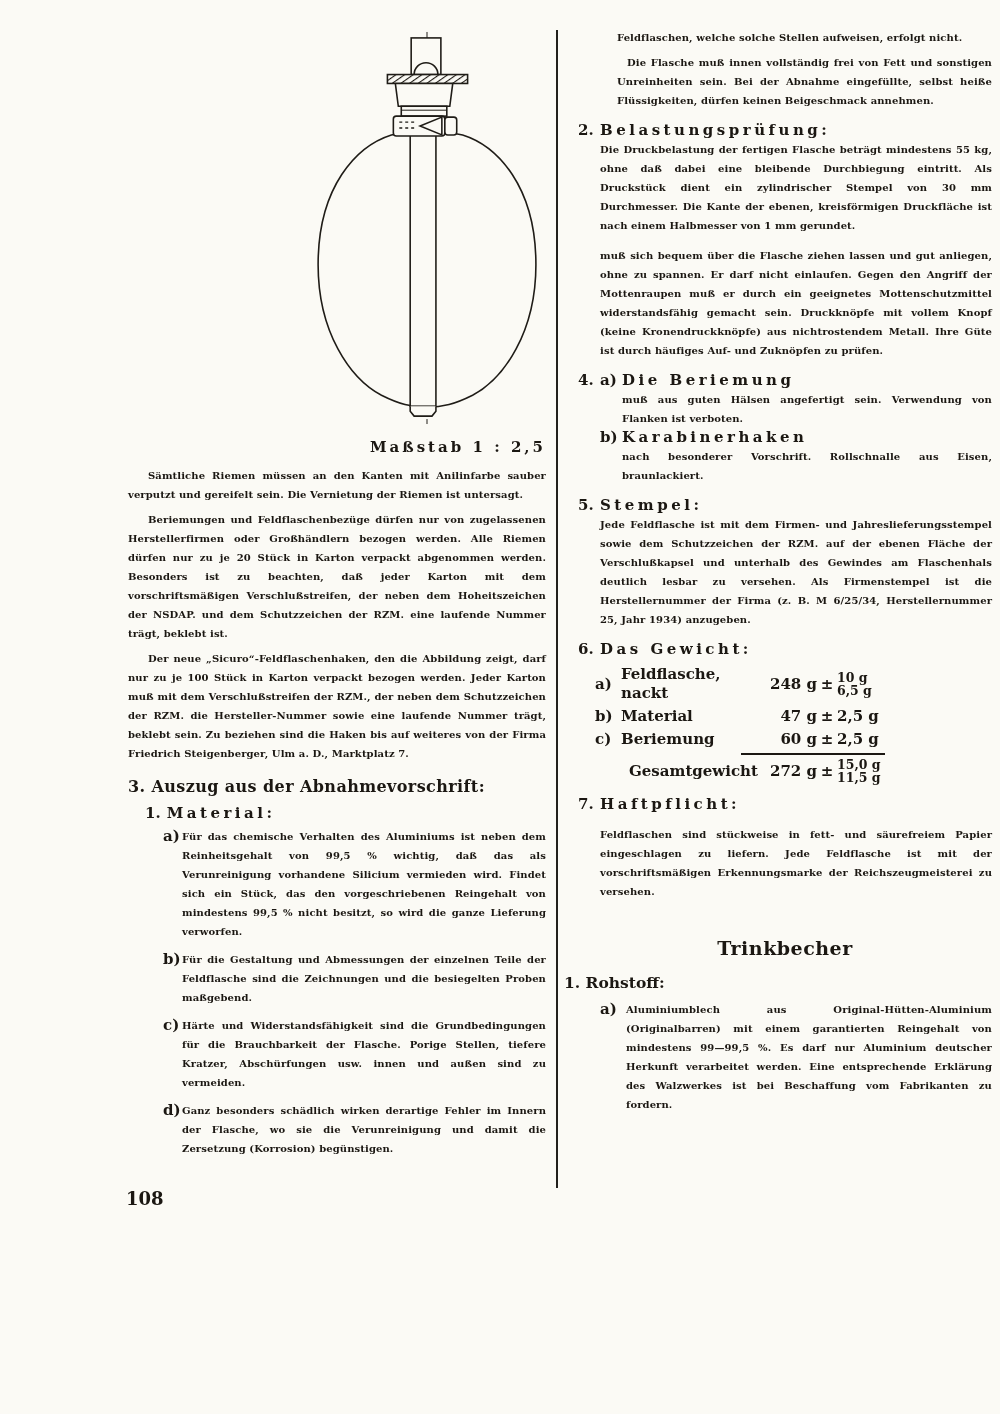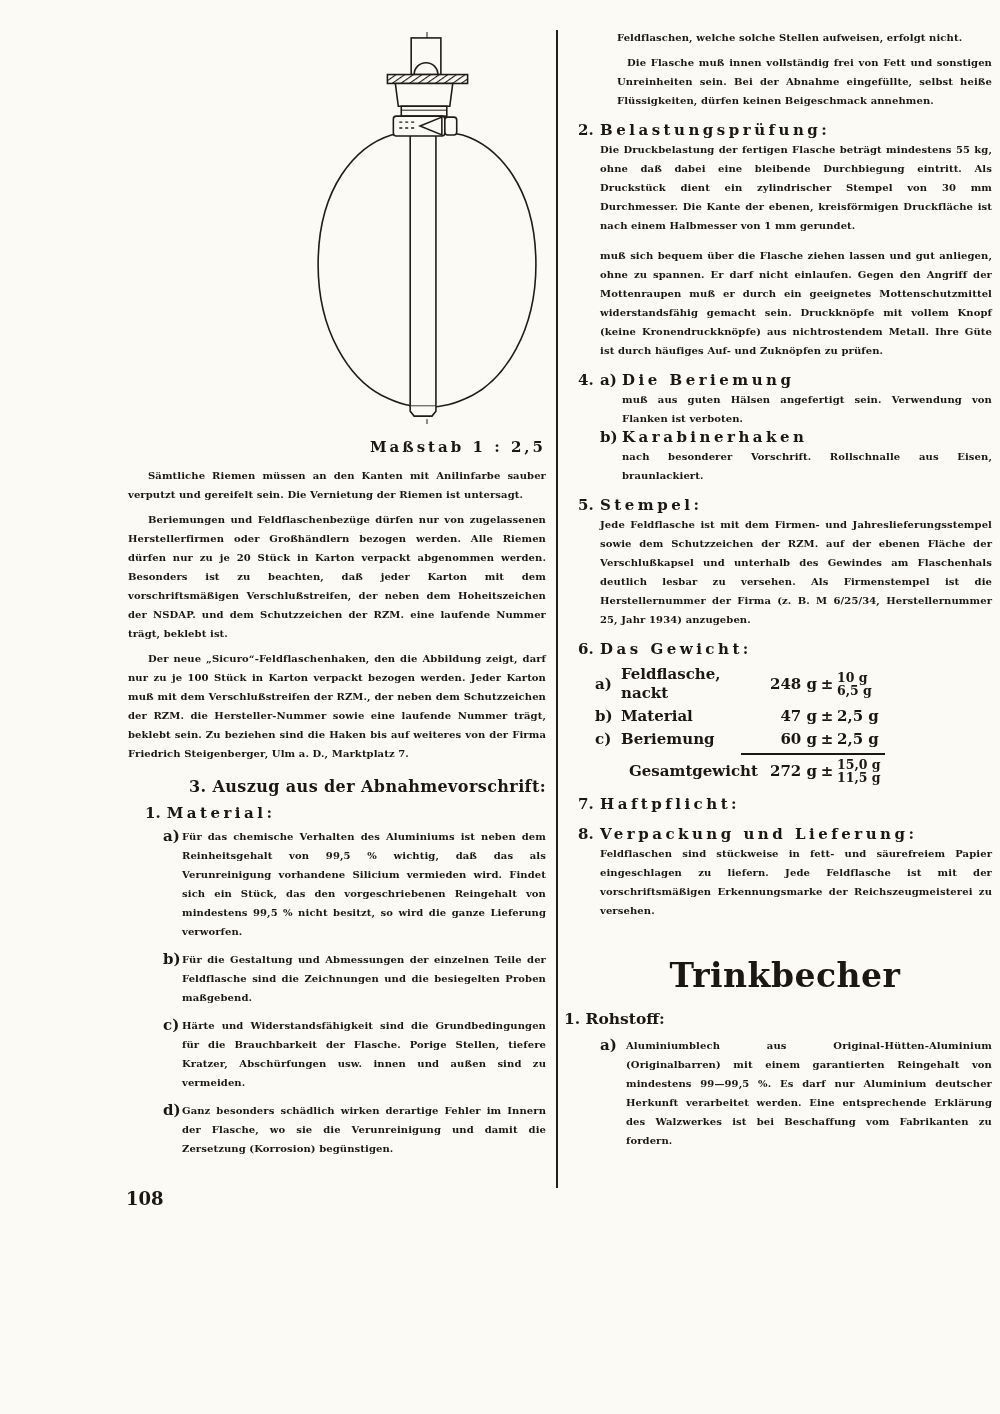--- a/index.html
+++ b/index.html
@@ -29,21 +29,20 @@
   figure{margin:0 0 10px 0;text-align:right;}
   figcaption{
     font-size:15px;font-weight:700;letter-spacing:3px;
     margin-top:8px;
   }
 
   
   .subhead{
     font-size:16px;font-weight:700;letter-spacing:0.4px;
     margin:14px 0 8px 0;
-    text-align:right;
   }
   .material{margin-left:17px;}
   .mat-head{font-size:15px;font-weight:700;margin-bottom:5px;}
   .mat-head .num{margin-right:6px;}
   .sperr{letter-spacing:3.5px;font-weight:700;}
   .mat-item{display:flex;margin:0 0 9px 18px;}
   .mat-label{flex:0 0 19px;font-size:15px;line-height:19px;font-weight:700;}
   .mat-item p{flex:1;margin:0;}
 
   
@@ -64,21 +63,21 @@
   .wrow .wval{flex:0 0 52px;text-align:right;}
   .wrow .wpm{flex:0 0 20px;text-align:center;}
   .wrow .wtol{flex:0 0 48px;text-align:left;}
   .wtol.stack{font-size:12.5px;line-height:13px;}
   .wtol.stack span{display:block;}
   .sum-rule{margin:2px 0 3px 146px;border-top:2px solid #1b1712;width:144px;}
   .wrow.total .witem{padding-left:8px;}
 
   
   .tb-title{
-    text-align:center;font-size:33px;font-weight:700;
+    text-align:center;font-size:19px;font-weight:700;
     margin:36px 0 14px 0;letter-spacing:0.5px;
   }
   .tb-head{font-size:15.5px;font-weight:700;margin:0 0 8px -14px;}
   .tb-item{display:flex;margin-left:22px;}
   .tb-item .tb-label{flex:0 0 26px;font-weight:700;font-size:15px;line-height:19px;}
   .tb-item .tb-paras{flex:1;}
   .tb-paras p{margin:0;}
 
   .page-number{
     position:absolute;left:126px;top:1188px;
@@ -249,23 +248,20 @@
       </div>
     </div>
 
     <div class="section">
       <div class="sec-head">
         <span class="num">7.</span><span class="sperr">Haftpflicht:</span>
       </div>
     </div>
 
     <div class="section">
-      <div class="sec-head">
-        <span class="num">8.</span><span class="sperr">Verpackung und Lieferung:</span>
-      </div>
       <p class="body-text sec-body">Feldflaschen sind stückweise in fett- und säurefreiem Papier eingeschlagen zu liefern. Jede Feldflasche ist mit der vorschriftsmäßigen Erkennungsmarke der Reichszeugmeisterei zu versehen.</p>
     </div>
 
     <h2 class="tb-title">Trinkbecher</h2>
     <div class="tb-head">1. Rohstoff:</div>
     <div class="tb-item">
       <span class="tb-label">a)</span>
       <div class="tb-paras">
         <p class="body-text">Aluminiumblech aus Original-Hütten-Aluminium (Originalbarren) mit einem garantierten Reingehalt von mindestens 99—99,5 %. Es darf nur Aluminium deutscher Herkunft verarbeitet werden. Eine entsprechende Erklärung des Walzwerkes ist bei Beschaffung vom Fabrikanten zu fordern.</p>
 

